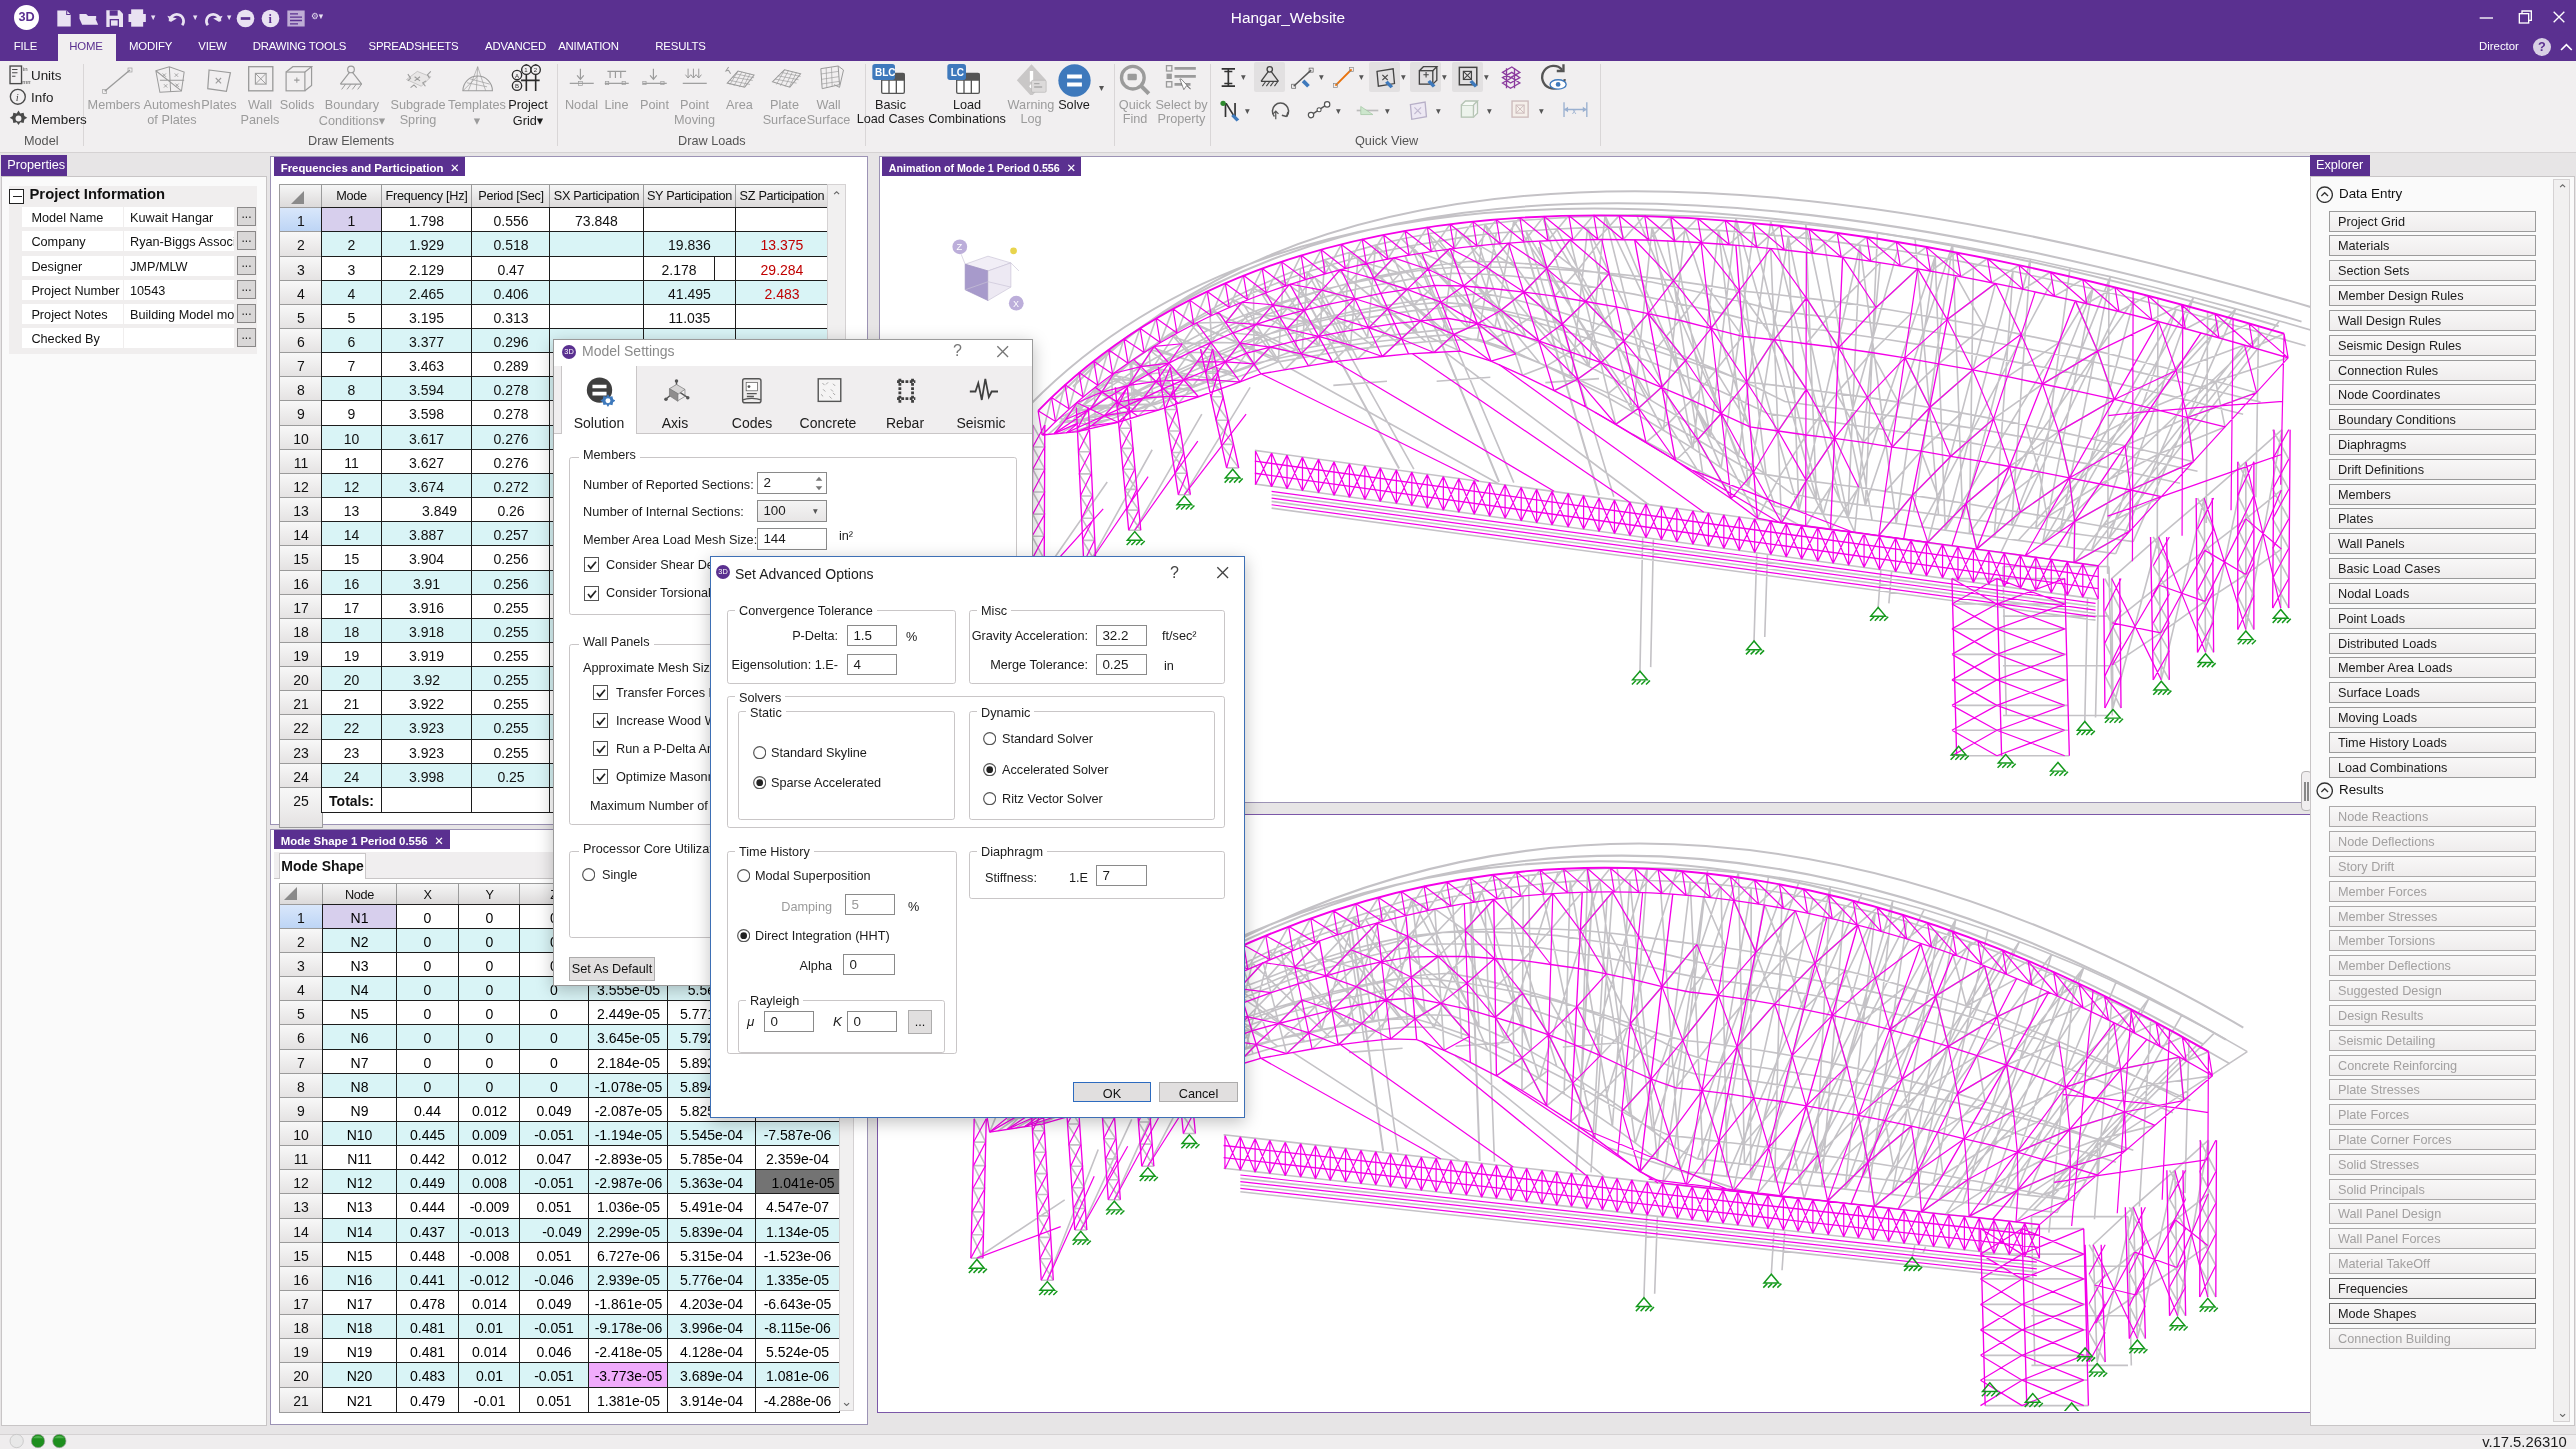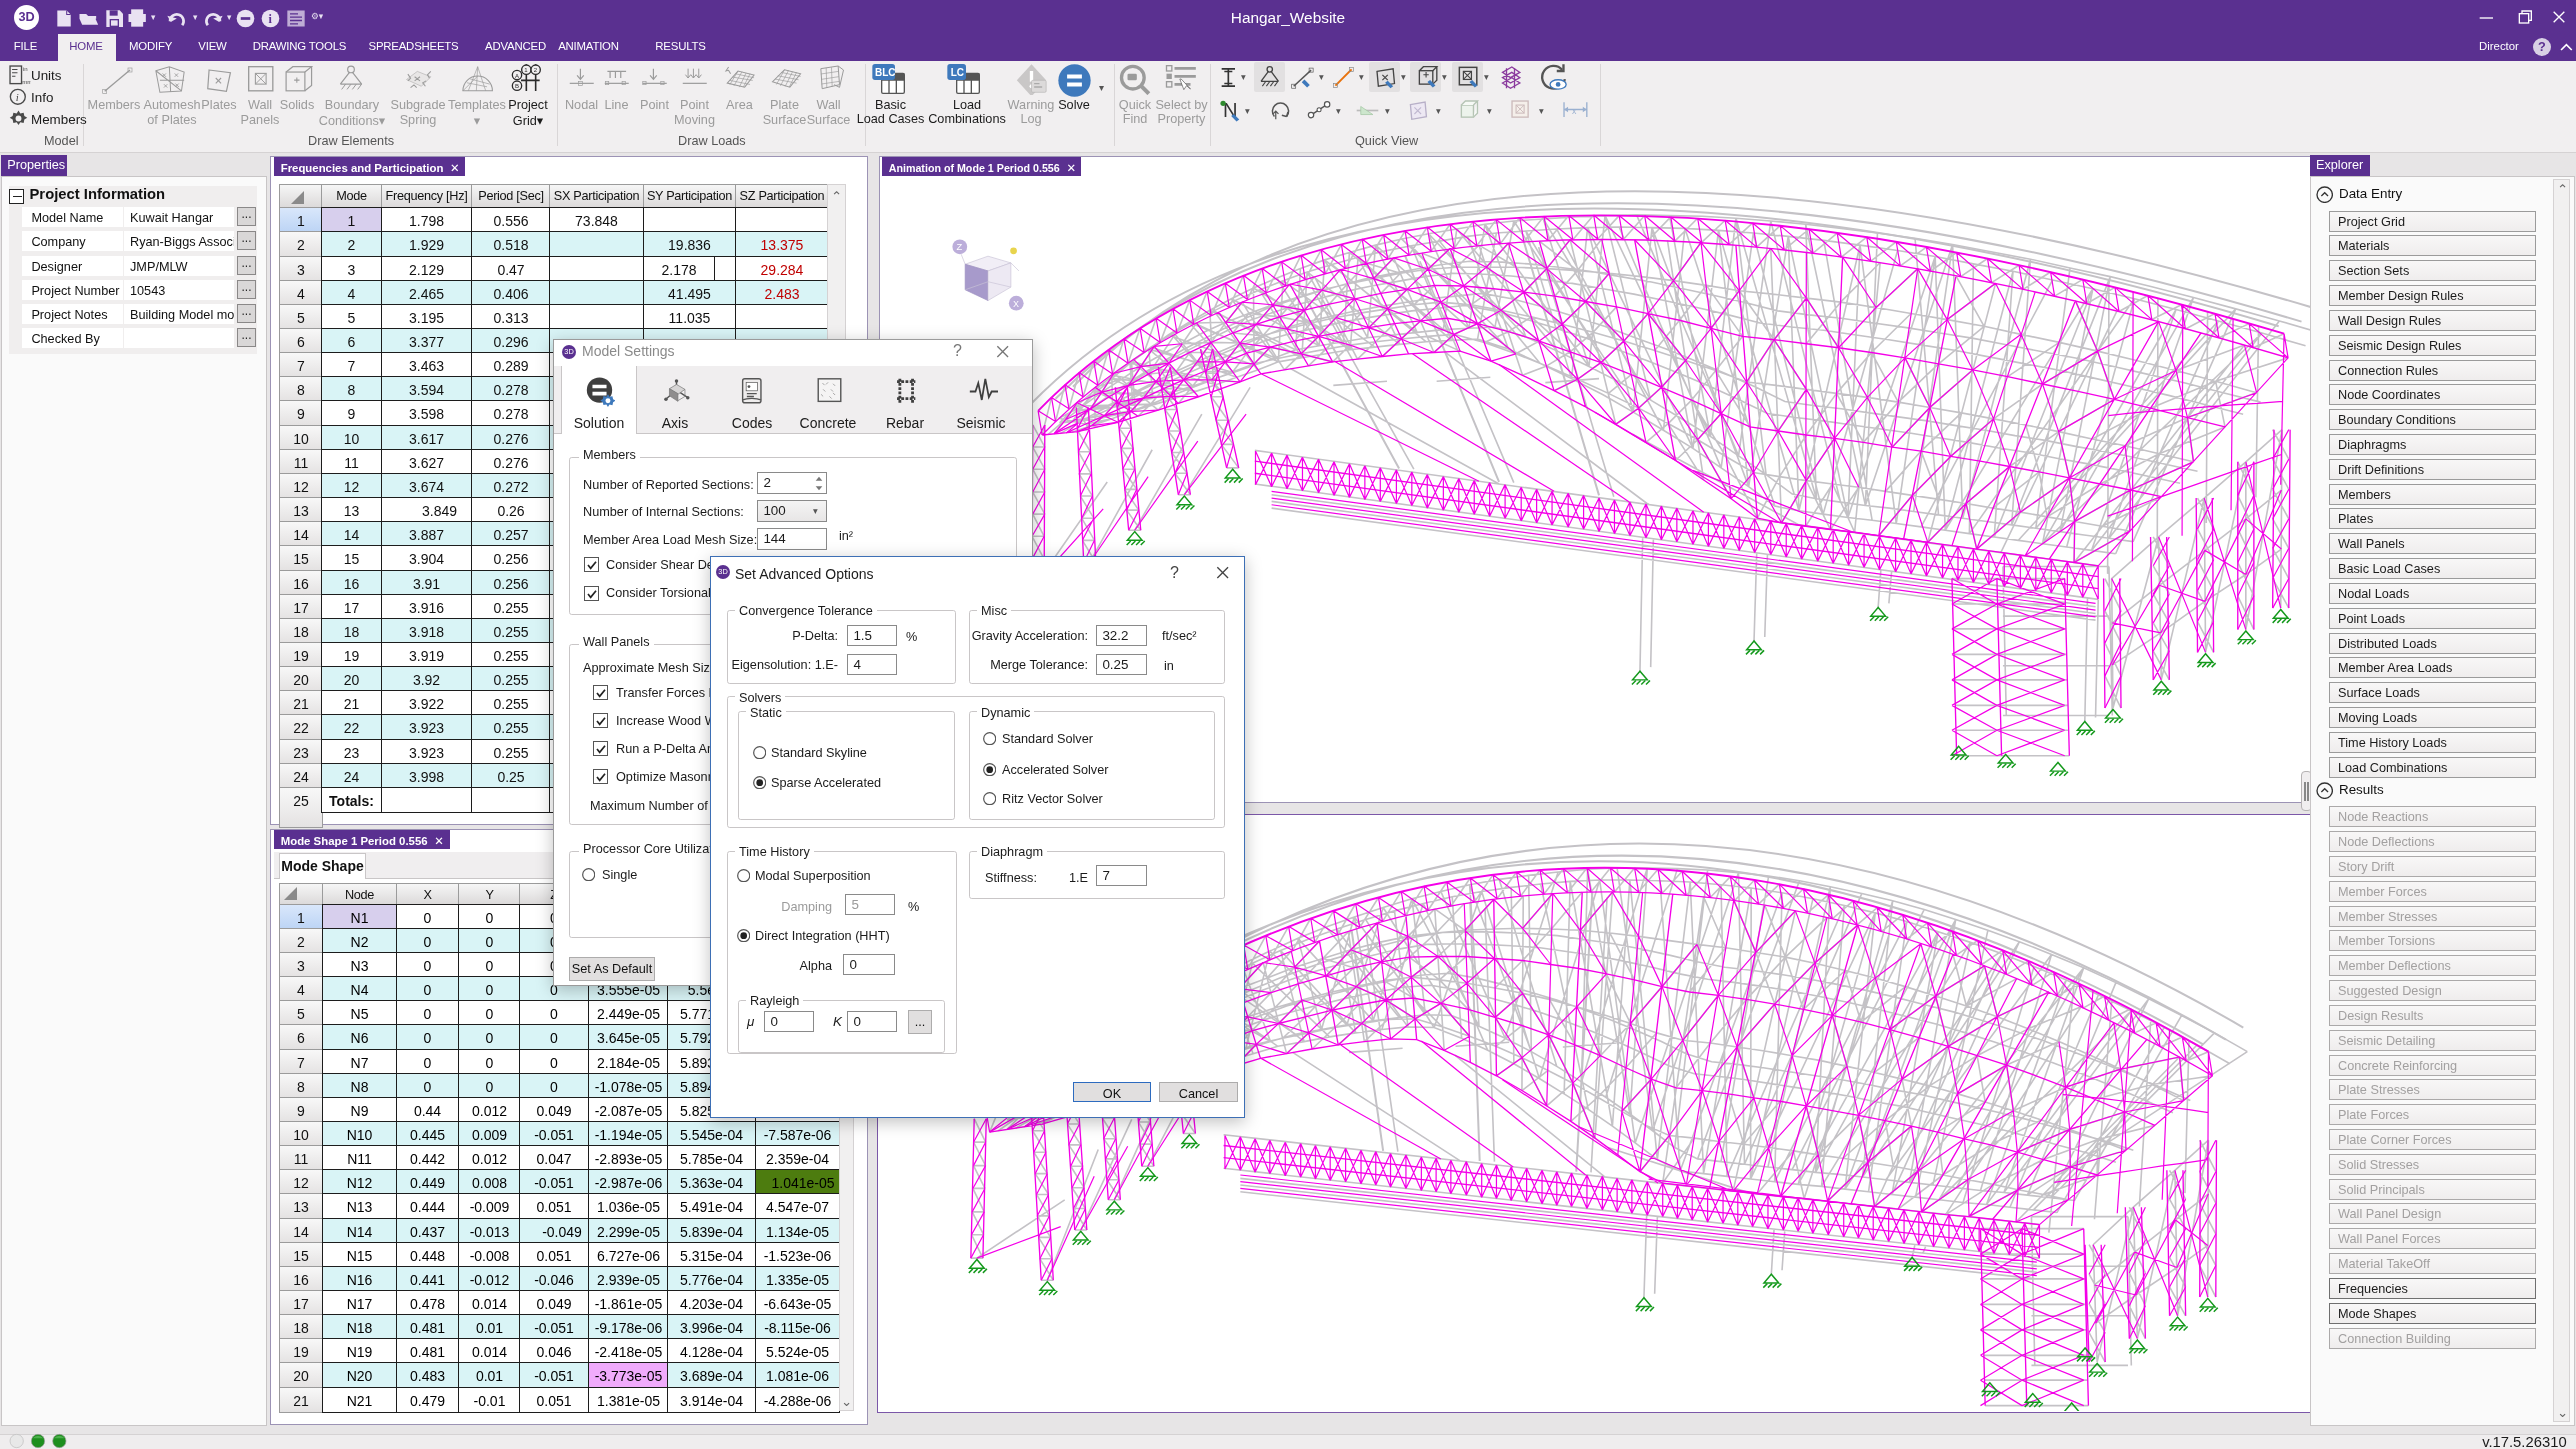--- a/index.html
+++ b/index.html
@@ -112,21 +112,21 @@
 <svg style="position:absolute;left:9.4px;top:88px" width="19" height="19" viewBox="0 0 28 28">
     <circle cx="13" cy="13" r="11" fill="none" stroke="#4a4a4a" stroke-width="2"></circle>
     <text x="10" y="19" font-size="16" font-style="italic" font-family="Liberation Serif" fill="#4a4a4a">i</text>
   </svg>
 <div style="position:absolute;left:31px;top:90px;font-size:13.4px;color:#1b1b1b;font-weight:400;">Info</div>
 <svg style="position:absolute;left:9.4px;top:109px" width="19" height="19" viewBox="0 0 26 26">
     <path d="M13 2l2.5 4 4.5-1 1 4.5 4 2.5-4 2.5-1 4.5-4.5-1-2.5 4-2.5-4-4.5 1-1-4.5-4-2.5 4-2.5 1-4.5 4.5 1z" fill="#4a4a4a"></path>
     <circle cx="13" cy="13" r="4" fill="#F1EFF0"></circle>
   </svg>
 <div style="position:absolute;left:31px;top:112px;font-size:13.4px;color:#1b1b1b;font-weight:400;">Members</div>
-<div style="position:absolute;left:24px;top:134px;font-size:12.7px;color:#555;font-weight:400;margin-left:20px;">Model</div>
+<div style="position:absolute;left:24px;top:134px;font-size:12.7px;color:#555;font-weight:400;">Model</div>
 <div style="position:absolute;left:77px;top:98px;width:74px;text-align:center;font-size:12.7px;color:#9b9b9b;white-space:nowrap">Members</div>
 <div style="position:absolute;left:135px;top:98px;width:74px;text-align:center;font-size:12.7px;color:#9b9b9b;white-space:nowrap">Automesh</div>
 <div style="position:absolute;left:135px;top:113px;width:74px;text-align:center;font-size:12.7px;color:#9b9b9b;white-space:nowrap">of Plates</div>
 <div style="position:absolute;left:182px;top:98px;width:74px;text-align:center;font-size:12.7px;color:#9b9b9b;white-space:nowrap">Plates</div>
 <div style="position:absolute;left:223px;top:98px;width:74px;text-align:center;font-size:12.7px;color:#9b9b9b;white-space:nowrap">Wall</div>
 <div style="position:absolute;left:223px;top:113px;width:74px;text-align:center;font-size:12.7px;color:#9b9b9b;white-space:nowrap">Panels</div>
 <div style="position:absolute;left:260px;top:98px;width:74px;text-align:center;font-size:12.7px;color:#9b9b9b;white-space:nowrap">Solids</div>
 <div style="position:absolute;left:315px;top:98px;width:74px;text-align:center;font-size:12.7px;color:#9b9b9b;white-space:nowrap">Boundary</div>
 <div style="position:absolute;left:315px;top:113px;width:74px;text-align:center;font-size:12.7px;color:#9b9b9b;white-space:nowrap">Conditions▾</div>
 <div style="position:absolute;left:381px;top:98px;width:74px;text-align:center;font-size:12.7px;color:#9b9b9b;white-space:nowrap">Subgrade</div>
@@ -686,21 +686,21 @@
 <div class="dcell" style="left:588px;top:1145px;width:81px;height:25.5px;background:#fff">-2.893e-05</div>
 <div class="dcell" style="left:667px;top:1145px;width:89px;height:25.5px;background:#fff">5.785e-04</div>
 <div class="dcell" style="left:755px;top:1145px;width:85px;height:25.5px;background:#fff">2.359e-04</div>
 <div class="rncell" style="left:279px;top:1169px;width:44px;height:25.5px;background:linear-gradient(#f8f8f8,#e4e2e2)">12</div>
 <div class="dcell" style="left:322px;top:1169px;width:75px;height:25.5px;background:#D9F4F6">N12</div>
 <div class="dcell" style="left:396px;top:1169px;width:63px;height:25.5px;background:#D9F4F6">0.449</div>
 <div class="dcell" style="left:458px;top:1169px;width:63px;height:25.5px;background:#D9F4F6">0.008</div>
 <div class="dcell" style="left:519px;top:1169px;width:70px;height:25.5px;background:#D9F4F6">-0.051</div>
 <div class="dcell" style="left:588px;top:1169px;width:81px;height:25.5px;background:#D9F4F6">-2.987e-06</div>
 <div class="dcell" style="left:667px;top:1169px;width:89px;height:25.5px;background:#D9F4F6">5.363e-04</div>
-<div class="dcell" style="left:755px;top:1169px;width:96px;height:25.5px;background:#4d7c0f">1.041e-05</div>
+<div class="dcell" style="left:755px;top:1169px;width:96px;height:25.5px;background:#737373">1.041e-05</div>
 <div class="rncell" style="left:279px;top:1193px;width:44px;height:25.5px;background:linear-gradient(#f8f8f8,#e4e2e2)">13</div>
 <div class="dcell" style="left:322px;top:1193px;width:75px;height:25.5px;background:#fff">N13</div>
 <div class="dcell" style="left:396px;top:1193px;width:63px;height:25.5px;background:#fff">0.444</div>
 <div class="dcell" style="left:458px;top:1193px;width:63px;height:25.5px;background:#fff">-0.009</div>
 <div class="dcell" style="left:519px;top:1193px;width:70px;height:25.5px;background:#fff">0.051</div>
 <div class="dcell" style="left:588px;top:1193px;width:81px;height:25.5px;background:#fff">1.036e-05</div>
 <div class="dcell" style="left:667px;top:1193px;width:89px;height:25.5px;background:#fff">5.491e-04</div>
 <div class="dcell" style="left:755px;top:1193px;width:85px;height:25.5px;background:#fff">4.547e-07</div>
 <div class="rncell" style="left:279px;top:1218px;width:44px;height:25.5px;background:linear-gradient(#f8f8f8,#e4e2e2)">14</div>
 <div class="dcell" style="left:322px;top:1218px;width:75px;height:25.5px;background:#D9F4F6">N14</div>

